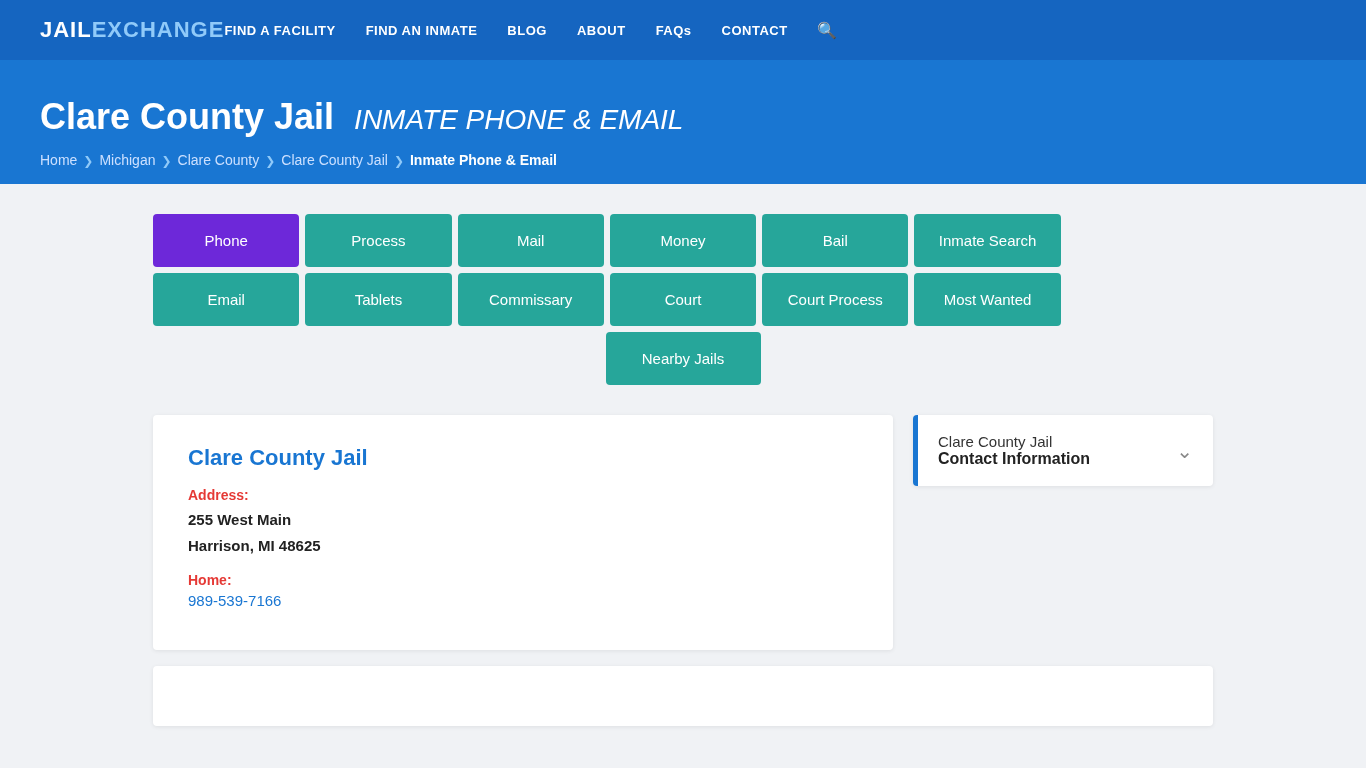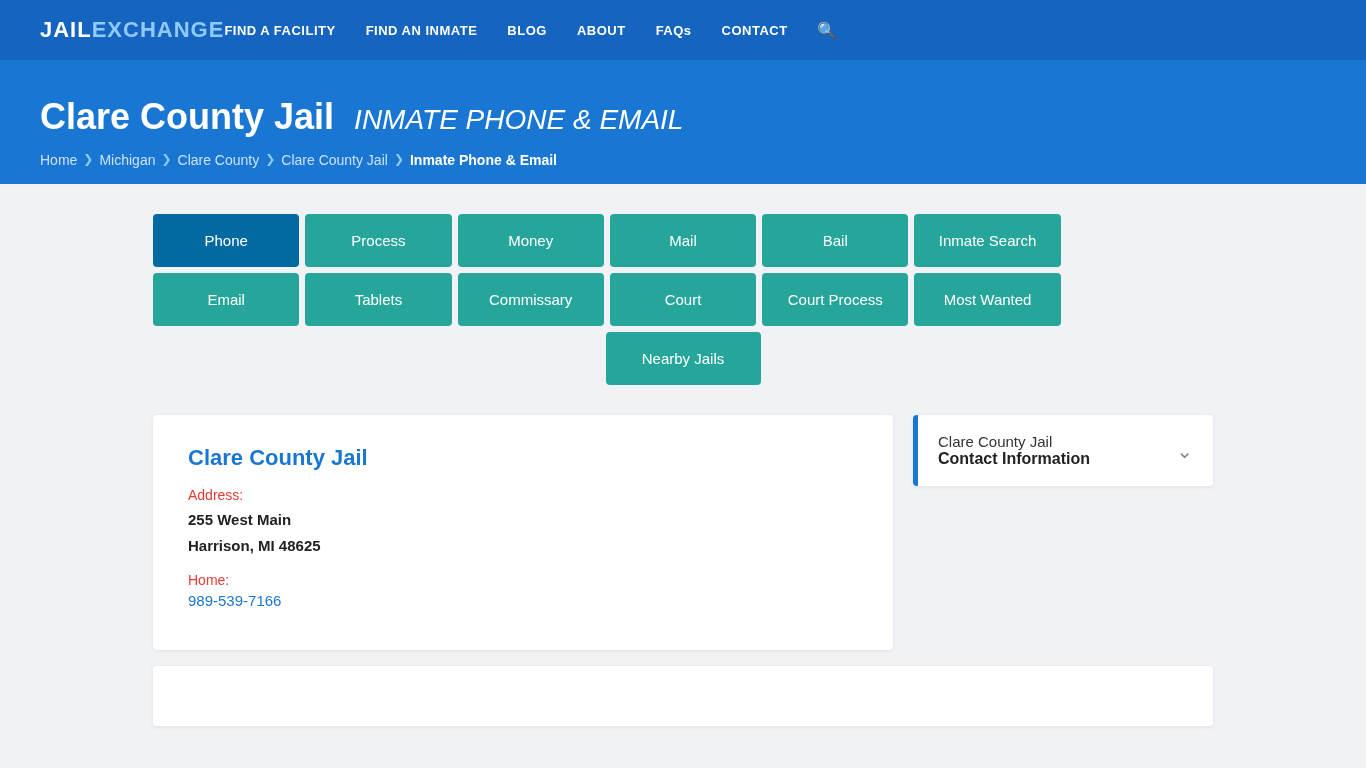--- a/index.html
+++ b/index.html
@@ -54,21 +54,21 @@
       color: #fff;
       margin-bottom: 14px;
     }
     .hero h1 span.subtitle {
       font-style: italic;
       font-weight: 400;
       font-size: 28px;
     }
     .breadcrumb {
       display: flex;
-      align-items: flex-start;
+      align-items: flex-end;
       gap: 6px;
       font-size: 14px;
       color: #cce0ff;
     }
     .breadcrumb a {
       color: #cce0ff;
       text-decoration: none;
     }
     .breadcrumb .sep {
       color: #90caf9;
@@ -110,21 +110,21 @@
       border: none;
       border-radius: 4px;
       font-size: 15px;
       font-weight: 500;
       color: #fff;
       cursor: pointer;
       text-align: center;
       background: #26a69a;
     }
     .tab-btn.active {
-      background: #0369a1;
+      background: #6d28d9;
     }
     .tab-btn.single {
       min-width: 155px;
       padding: 18px 30px;
     }
 
     
     .content-row {
       display: flex;
       gap: 20px;
@@ -140,21 +140,21 @@
     }
     .info-card h2 {
       color: #1976d2;
       font-size: 22px;
       font-weight: 700;
       margin-bottom: 16px;
     }
     .info-card .label {
       color: #e53935;
       font-size: 14px;
-      font-weight: 400;
+      font-weight: 700;
       margin-bottom: 4px;
     }
     .info-card .address-text {
       font-size: 15px;
       font-weight: 700;
       color: #222;
       line-height: 1.7;
       margin-bottom: 14px;
     }
     .info-card .phone-link {
@@ -237,22 +237,22 @@
     <span class="sep">❯</span>
     <span class="current">Inmate Phone &amp; Email</span>
   </div>
 </div>
 
 <div class="main">
 
   <div class="btn-grid">
     <button class="tab-btn active">Phone</button>
     <button class="tab-btn">Process</button>
+    <button class="tab-btn">Mail</button>
     <button class="tab-btn">Money</button>
-    <button class="tab-btn">Mail</button>
     <button class="tab-btn">Bail</button>
     <button class="tab-btn">Inmate Search</button>
   </div>
 
   <div class="btn-grid-row2">
     <button class="tab-btn">Email</button>
     <button class="tab-btn">Tablets</button>
     <button class="tab-btn">Commissary</button>
     <button class="tab-btn">Court</button>
     <button class="tab-btn">Court Process</button>

